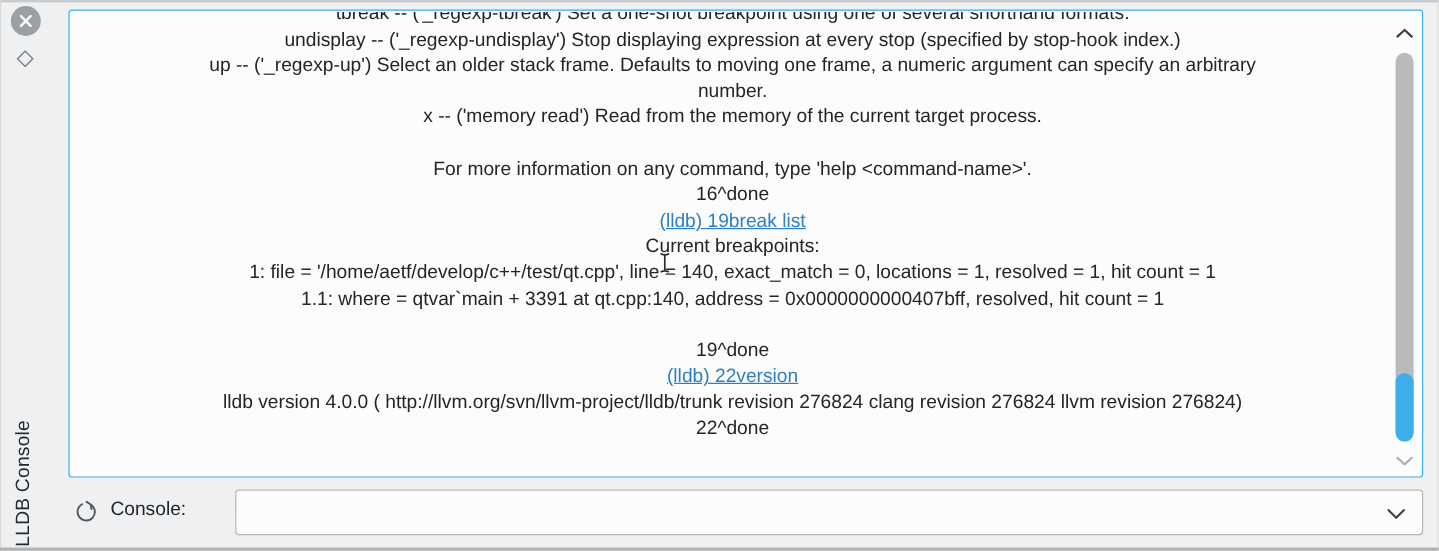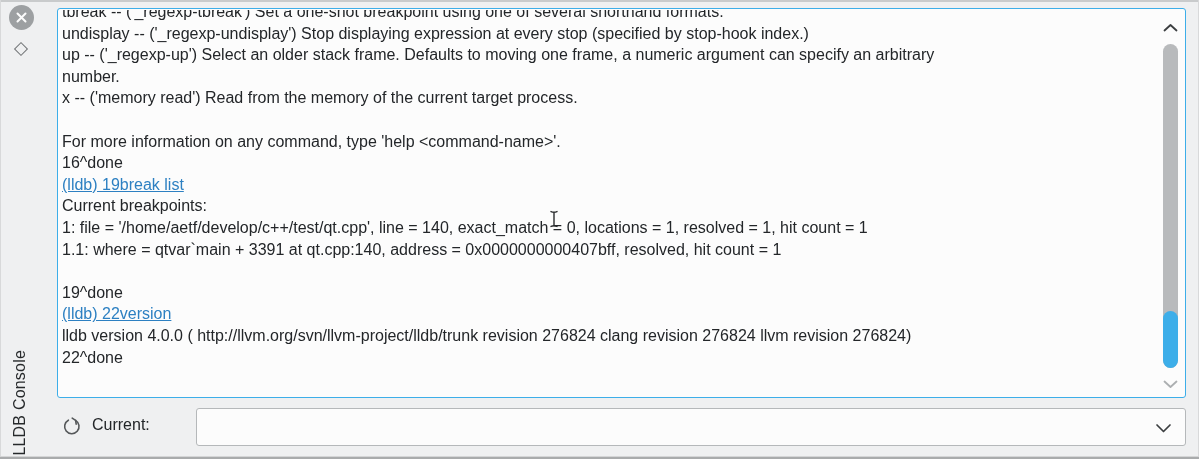--- a/index.html
+++ b/index.html
@@ -33,20 +33,21 @@
     writing-mode:vertical-rl; transform:rotate(180deg);
     font-size:16px; color:#26292b; letter-spacing:0.2px; cursor:pointer;
   }
 
   
   .console-frame {
     position:absolute; left:57px; top:8px; width:1129px; height:390px;
     background:var(--console_bg,#fcfcfc);
     border:1px solid var(--accent,#3daee9);
     border-radius:3px;
+    text-align:center;
   }
   .console-output {
     position:absolute; left:4px; top:1px; right:26px; bottom:2px;
     overflow:hidden;
   }
   .lines { margin-top:-9px; font-size:16px; line-height:21.6px; white-space:pre; }
   .line.output { color:var(--output_text,#232629); }
   .line.command { color:var(--command_text,#2d80c2);text-decoration:underline; }
 
   
@@ -123,21 +124,21 @@
 </div>
 
 <button class="refresh-btn">
   <span style="display:flex;">
     <svg width="25" height="25" viewBox="0 0 25 25">
       <path d="M9.4 6.2 A 7.2 7.2 0 1 0 16.6 6.4" stroke="#55585a" stroke-width="1.6" fill="none" stroke-linecap="round"></path>
       <path d="M16.6 6.4 L13.2 4.2 M16.6 6.4 L17.2 10.2" stroke="#55585a" stroke-width="1.6" fill="none" stroke-linecap="round"></path>
     </svg>
   </span>
 </button>
-<div class="command-label">Current:</div>
+<div class="command-label">Console:</div>
 
 <div class="combobox">
   <input type="text" placeholder="" value="" style="">
   <span class="combo-arrow" style="display:flex;">
     <svg width="19" height="12" viewBox="0 0 19 12">
       <path d="M3 3 L9.5 9.5 L16 3" stroke="#3b3e40" stroke-width="1.7" fill="none" stroke-linecap="round" stroke-linejoin="round"></path>
     </svg>
   </span>
 </div>
 

